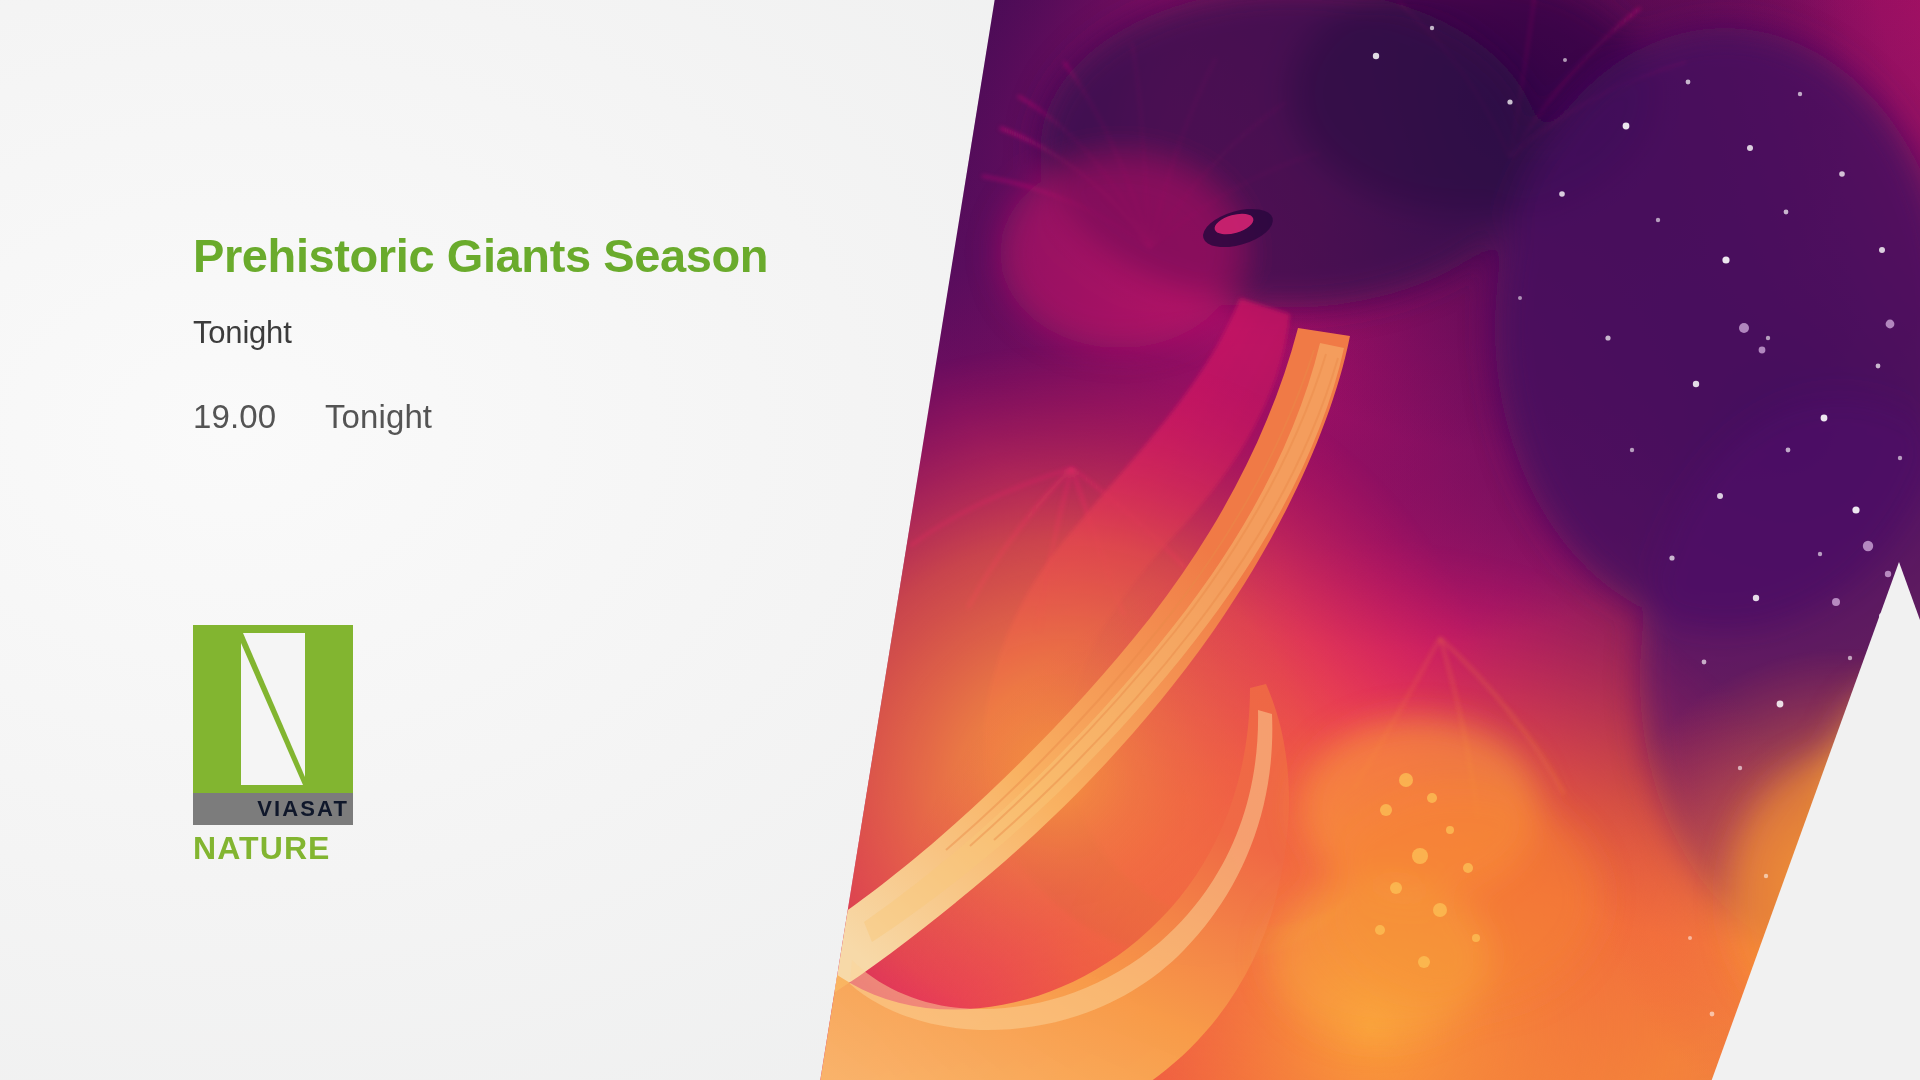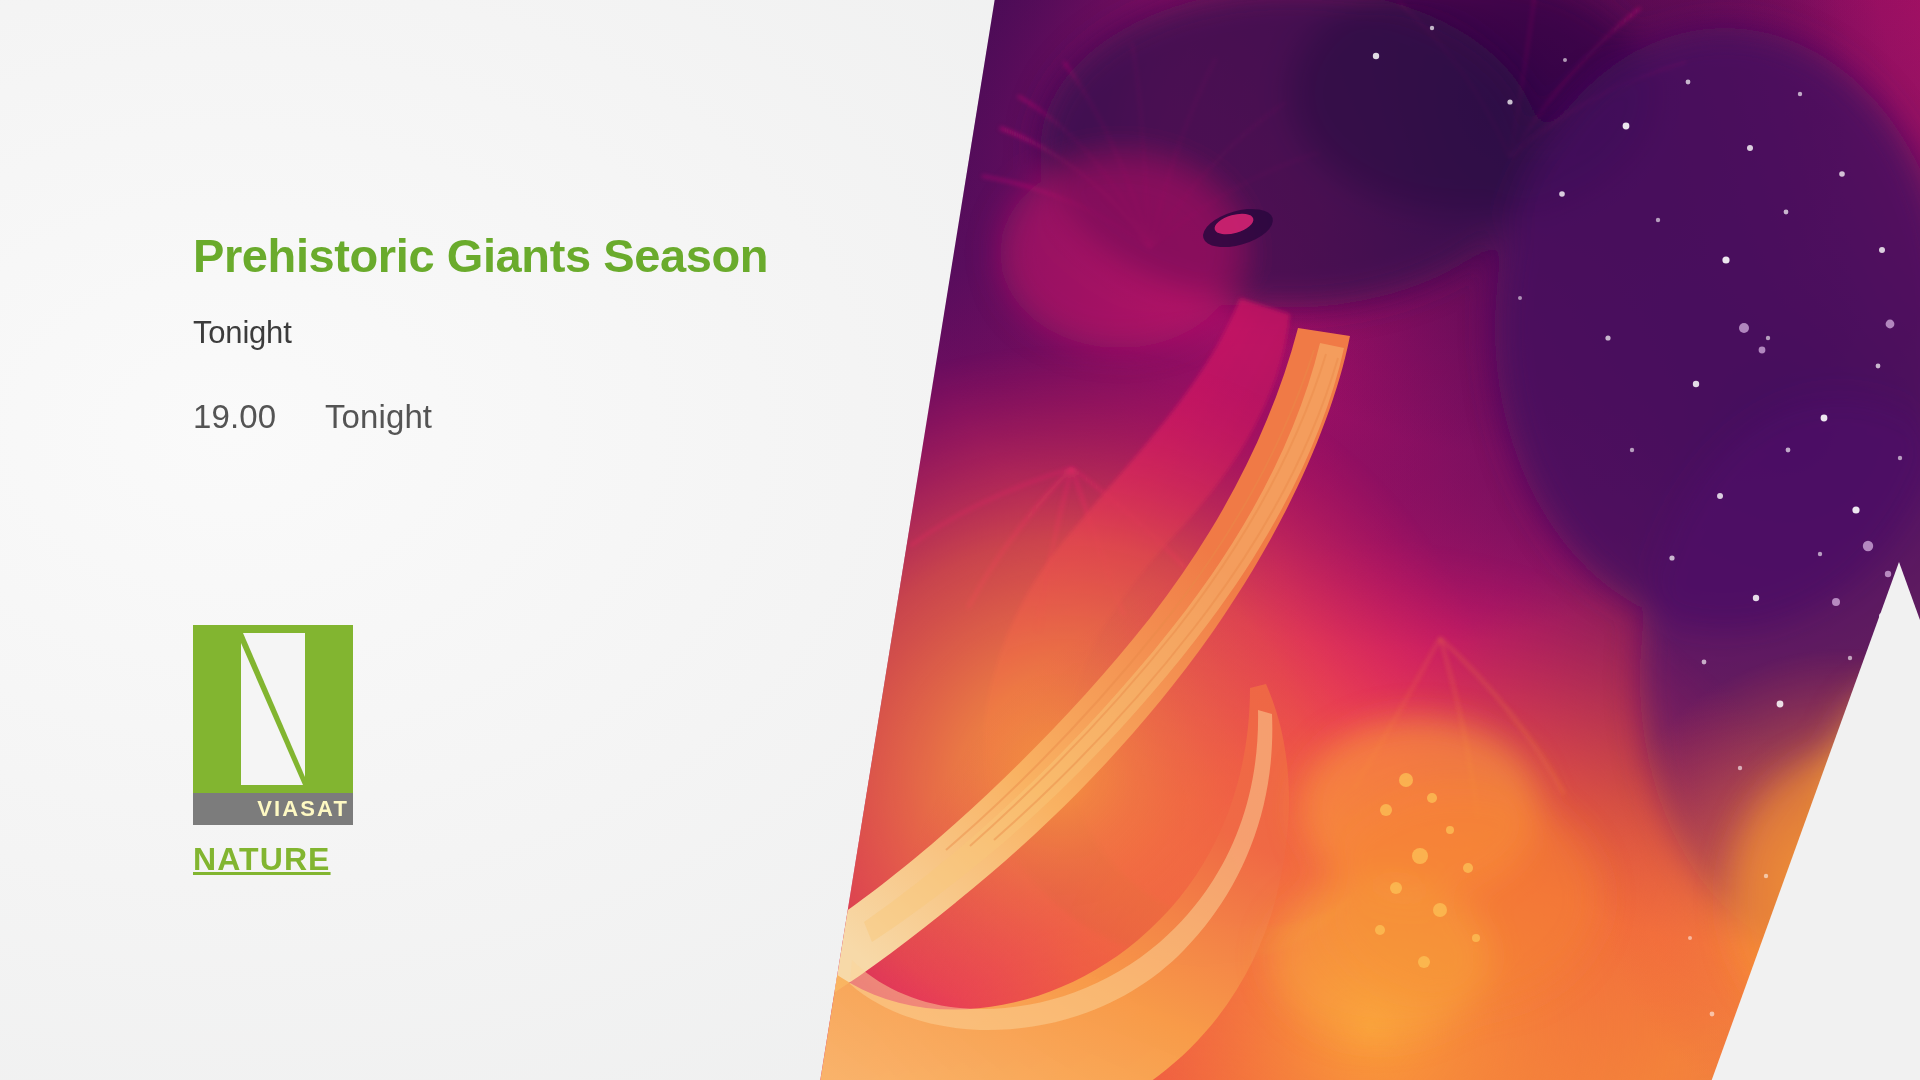--- a/index.html
+++ b/index.html
@@ -80,35 +80,34 @@
   #logo-bar {
     position:relative;
     width:160px; height:32px;
     background:#7c7c7c;
     display:flex;
     align-items:center;
     justify-content:flex-end;
     padding-right:4px;
   }
   #logo-bar span {
-    color:#fef9c3;
+    color:#0f172a;
     font-size:22px;
     font-weight:bold;
     letter-spacing:2.1px;
   }
   #logo-nature {
     width:160px;
-    margin-top:18px;
+    margin-top:7px;
     text-align:left;
     color:#82b530;
     font-size:32px;
     font-weight:bold;
     letter-spacing:1.1px;
     line-height:1.05;
-    text-decoration:underline;
   }
 </style>
 </head>
 <body>
 
 <div id="stage">
 
   <div id="artwork">
     <svg viewBox="0 0 1102 1084" preserveAspectRatio="none">
       <defs>

